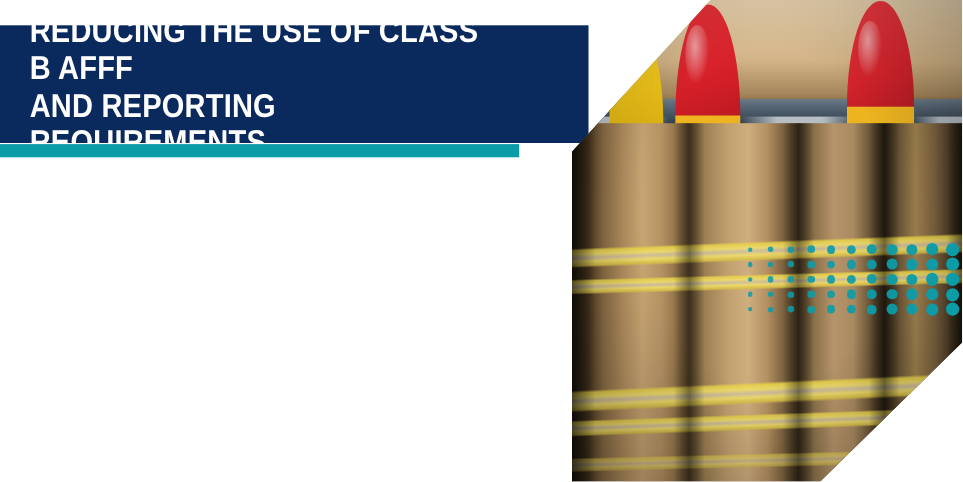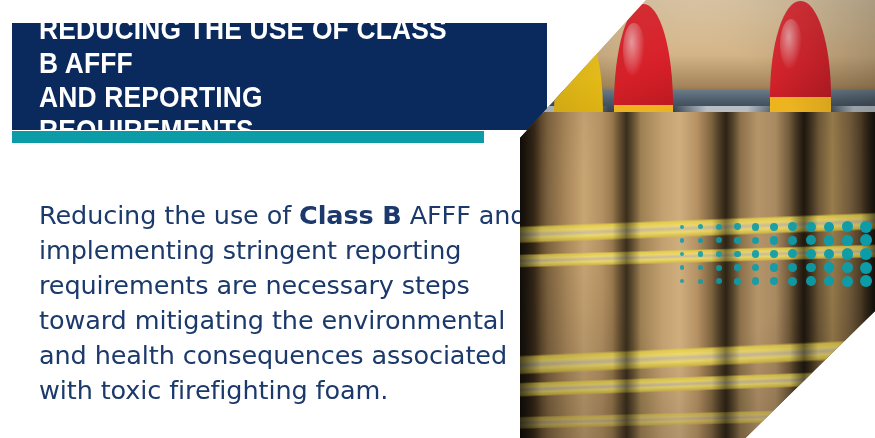--- a/index.html
+++ b/index.html
@@ -15,21 +15,21 @@
     position: relative;
     width: 875px;
     height: 438px;
     background: #ffffff;
     overflow: hidden;
   }
 
   
   .left-col {
     position: absolute;
-    left: 12px;
+    left: 0;
     top: 0;
     width: 560px;
     height: 438px;
   }
 
   .title-block {
     position: absolute;
     left: 0;
     top: 23px;
     width: 535px;
@@ -285,21 +285,20 @@
 
   <div class="left-col">
 
     <div class="title-block">
       <h1 class="title-text">REDUCING THE USE OF CLASS B AFFF
 AND REPORTING REQUIREMENTS</h1>
     </div>
 
     <div class="teal-bar"></div>
 
-    <p class="body-copy"><span>Reducing the use of </span><b>Class B</b><span> AFFF and implementing stringent reporting requirements are necessary steps toward mitigating the environmental and health consequences associated with toxic firefighting foam.</span></p>
   </div>
 
   <div class="photo-panel">
     <div class="photo-bg"></div>
     <div class="wall2"></div>
 
     <div class="rack"></div>
     <div class="rack-strip"></div>
 
     <div class="helmet helmet-yellow">

